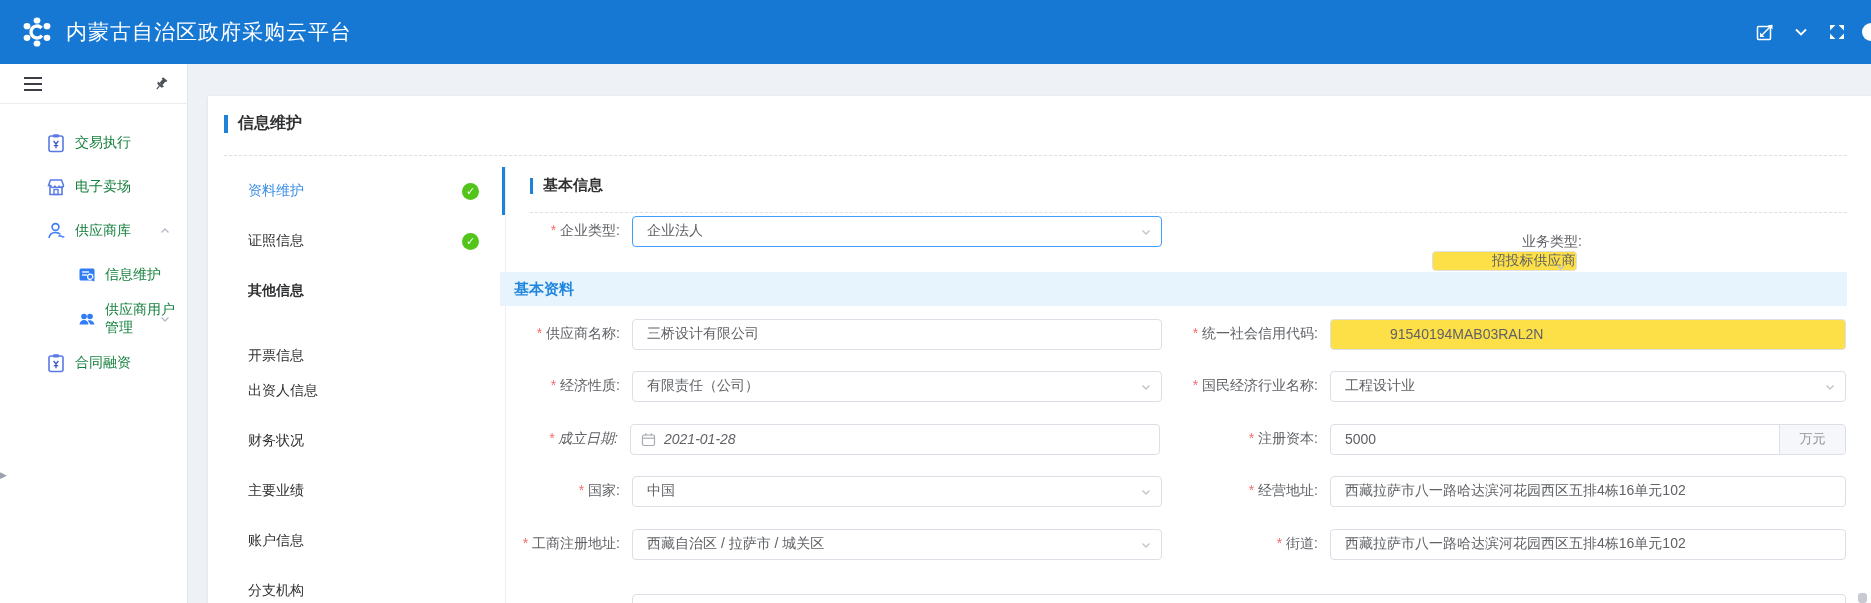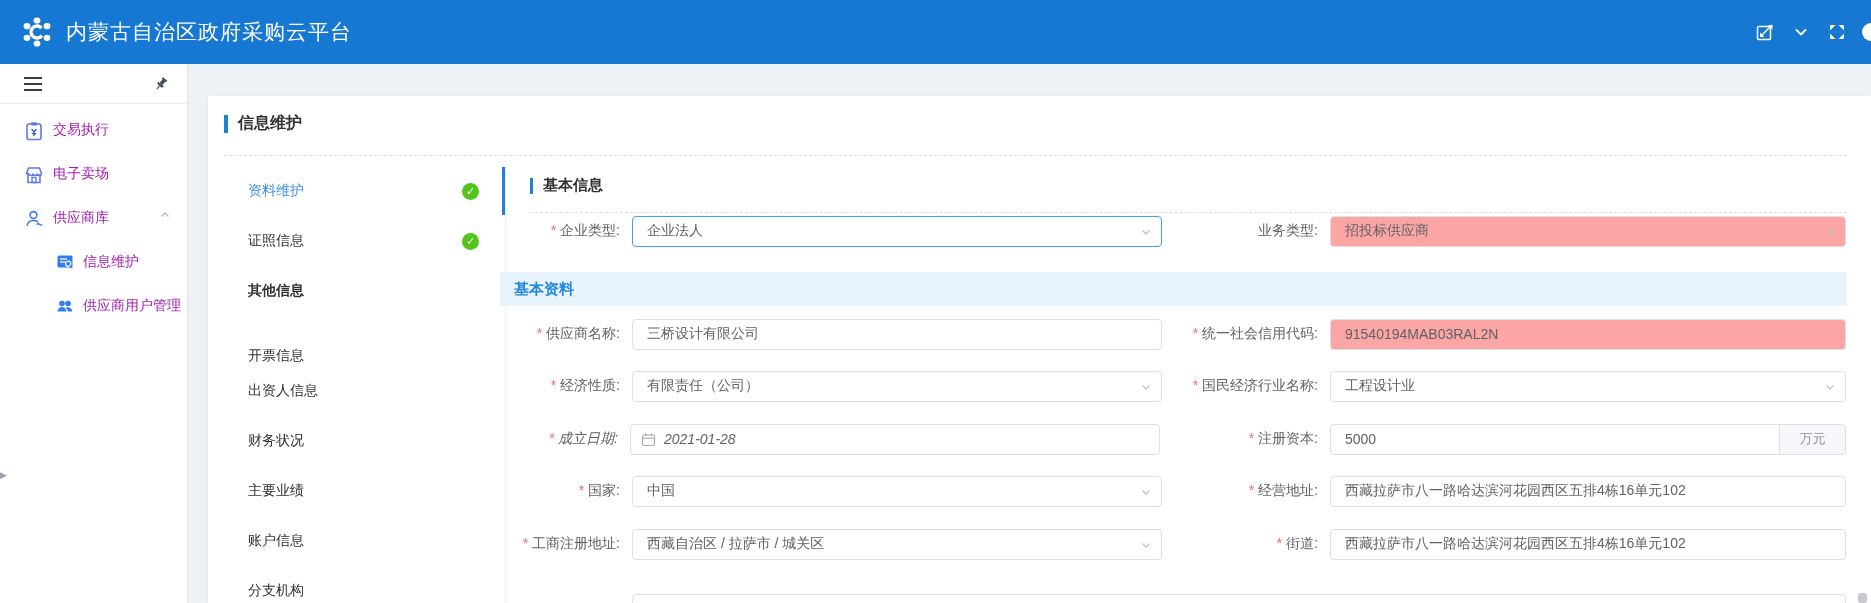--- a/index.html
+++ b/index.html
@@ -14,21 +14,21 @@
   .header-actions { position:absolute; right:0; top:0; height:64px; display:flex; align-items:center; }
   .h-icon { width:22px; height:22px; margin-right:14px; display:flex; align-items:center; justify-content:center; cursor:pointer; }
   .avatar-sliver { width:18px; height:18px; background:#fff; border-radius:50%; margin-right:-9px; }
 
   
   .sidebar { position:absolute; left:0; top:64px; width:188px; height:539px; background:#fff; border-right:1px solid #e2e5ea; }
   .sb-top { height:40px; display:flex; align-items:center; justify-content:space-between; padding:0 18px 0 24px; border-bottom:1px solid #ececec; }
   .hamburger { width:18px; height:14px; position:relative; cursor:pointer; }
   .hamburger i { position:absolute; left:0; width:18px; height:2px; background:#3a3f45; }
   .hamburger i:nth-child(1){top:0;} .hamburger i:nth-child(2){top:6px;} .hamburger i:nth-child(3){top:12px;}
-  .sb-item { position:absolute; left:0; width:187px; height:44px; display:flex; font-size:14px; color:#a21caf; cursor:pointer; }
+  .sb-item { position:absolute; left:0; width:187px; height:44px; display:flex; align-items:center; font-size:14px; color:#15803d; cursor:pointer;padding-left:22px; }
   .sb-item .ic { width:20px; height:20px; margin-left:24px; flex:0 0 auto; }
   .sb-item .lbl { margin-left:9px; }
   .sb-item.sub .ic { margin-left:56px; width:18px; height:18px; }
   .sb-item .sb-chev { position:absolute; right:16px; }
   .collapse-handle { position:absolute; left:0px; top:468px; width:7px; height:14px; color:#98a0aa; font-size:9px; line-height:14px; cursor:pointer; }
 
   
   .card { position:absolute; left:208px; top:96px; width:1663px; height:507px; background:#fff; box-shadow:0 1px 4px rgba(0,0,0,.08); }
   .page-title-row { position:absolute; left:16px; top:17px; display:flex; align-items:center; }
   .title-bar { width:4px; height:18px; background:#1e82d8; }
@@ -48,21 +48,21 @@
   .sec-title { font-size:15px; font-weight:bold; color:#303133; margin-left:10px; }
   .dashed-2 { position:absolute; left:322px; top:116px; width:1317px; border-top:1px dashed #dde1e6; }
   .subsection { position:absolute; left:292px; top:176px; width:1347px; height:34px; background:#e7f4fd; color:#2186de; font-size:15px; font-weight:bold; line-height:34px; padding-left:14px; }
 
   .frow { position:absolute; display:flex; align-items:center; height:16px; }
   .flabel { font-size:14px; color:#606266; text-align:right; flex:0 0 auto; }
   .flabel .req::before { content:"*"; color:#f56c6c; margin-right:4px; font-size:14px; }
   .control { height:31px; border:1px solid #dcdfe6; border-radius:4px; background:#fff; display:flex; align-items:center; margin-left:12px; font-size:14px; color:#606266; position:relative; flex:1 1 auto; }
   .control .val { margin-left:14px; white-space:nowrap; overflow:hidden; }
   .control.focused { border-color:#409eff; }
-  .control.disabled { background:#fca5a5; }
+  .control.disabled { background:#fde047;padding-left:45px; }
   .control .chev { position:absolute; right:9px; top:9px; }
   .control input { border:none; outline:none; background:transparent; font-size:14px; color:#606266; margin-left:14px; width:calc(100% - 20px); font-family:inherit; height:27px; }
   .cal-ic { margin-left:10px; flex:0 0 auto; display:flex; }
   .control.with-ic .val { margin-left:8px; }
   .unit-box { width:66px; height:29px; background:#f5f7fa; border-left:1px solid #dcdfe6; border-radius:0 4px 4px 0; color:#909399; font-size:13px; display:flex; align-items:center; justify-content:center; flex:0 0 auto; }
   .bottom-box { position:absolute; left:424px; top:498px; width:1214px; height:40px; border:1px solid #dcdfe6; border-radius:4px; background:#fff; }
   .scroll-thumb { position:absolute; left:1858px; top:593px; width:9px; height:10px; background:#c7cbd1; border-radius:3px; }
 </style>
 </head>
 <body>
@@ -173,20 +173,28 @@
         <circle cx="12" cy="6.5" r="2.8" fill="#2f7cf6"></circle>
         <path d="M1.5 14.5c.4-3 2.1-4.6 4.5-4.6s4.1 1.6 4.5 4.6z" fill="#2f7cf6"></path>
         <path d="M9.8 10.4c2-.6 5.8-.2 6.6 4.1h-4z" fill="#2f7cf6"></path>
       </svg>
       <span class="lbl">供应商用户管理</span>
       <svg class="sb-chev" width="12" height="12" viewBox="0 0 12 12">
         <polyline points="2.5,4.5 6,8 9.5,4.5" fill="none" stroke="#b6bcc6" stroke-width="1.4"></polyline>
       </svg>
     </div>
 
+    <div class="sb-item" style="top:277px;">
+      <svg class="ic" viewBox="0 0 20 20">
+        <rect x="3" y="3" width="14" height="15.5" rx="2" fill="none" stroke="#5b79e3" stroke-width="1.6"></rect>
+        <rect x="7" y="1.2" width="6" height="3.4" rx="1" fill="#5b79e3"></rect>
+        <path d="M7.6 8l2.4 3 2.4-3 M10 11v4.2 M7.8 12.6h4.4" fill="none" stroke="#3a56c4" stroke-width="1.3"></path>
+      </svg>
+      <span class="lbl">合同融资</span>
+    </div>
   </aside>
 
   <div class="collapse-handle">▶</div>
 
   <main class="card">
 
     <div class="page-title-row">
       <div class="title-bar"></div>
       <div class="page-title">信息维护</div>
     </div>
@@ -214,21 +222,21 @@
 
     <div class="frow" style="left:222px; top:127px; width:732px;">
       <label class="flabel" style="width:190px;"><span class="req"></span><span>企业类型:</span></label>
       <div class="control focused">
         <span class="val">企业法人</span>
         <svg class="chev" width="12" height="12" viewBox="0 0 12 12">
             <polyline points="2.5,4.5 6,8 9.5,4.5" fill="none" stroke="#c0c4cc" stroke-width="1.4"></polyline>
           </svg>
       </div>
     </div>
-    <div class="frow" style="left:942px; top:127px; width:696px;">
+    <div class="frow" style="left:942px; top:137px; width:696px;flex-direction:column;">
       <label class="flabel" style="width:168px;"><span>业务类型:</span></label>
       <div class="control disabled">
         <span class="val">招投标供应商</span>
         <svg class="chev" width="12" height="12" viewBox="0 0 12 12">
             <polyline points="2.5,4.5 6,8 9.5,4.5" fill="none" stroke="#c0c4cc" stroke-width="1.4"></polyline>
           </svg>
       </div>
     </div>
 
     <div class="subsection">基本资料</div>

